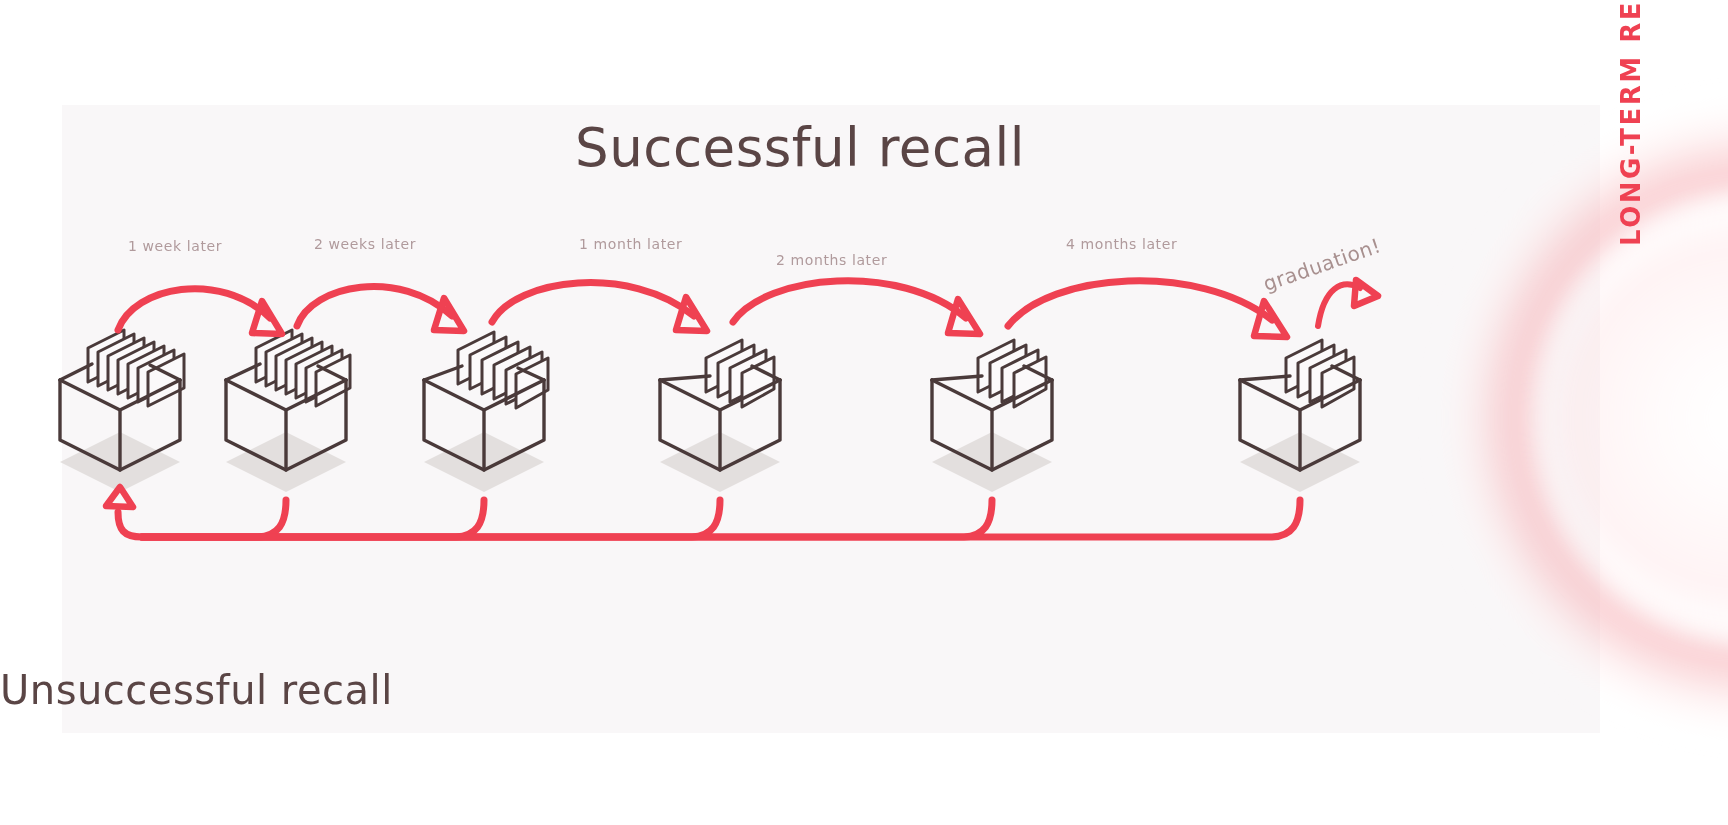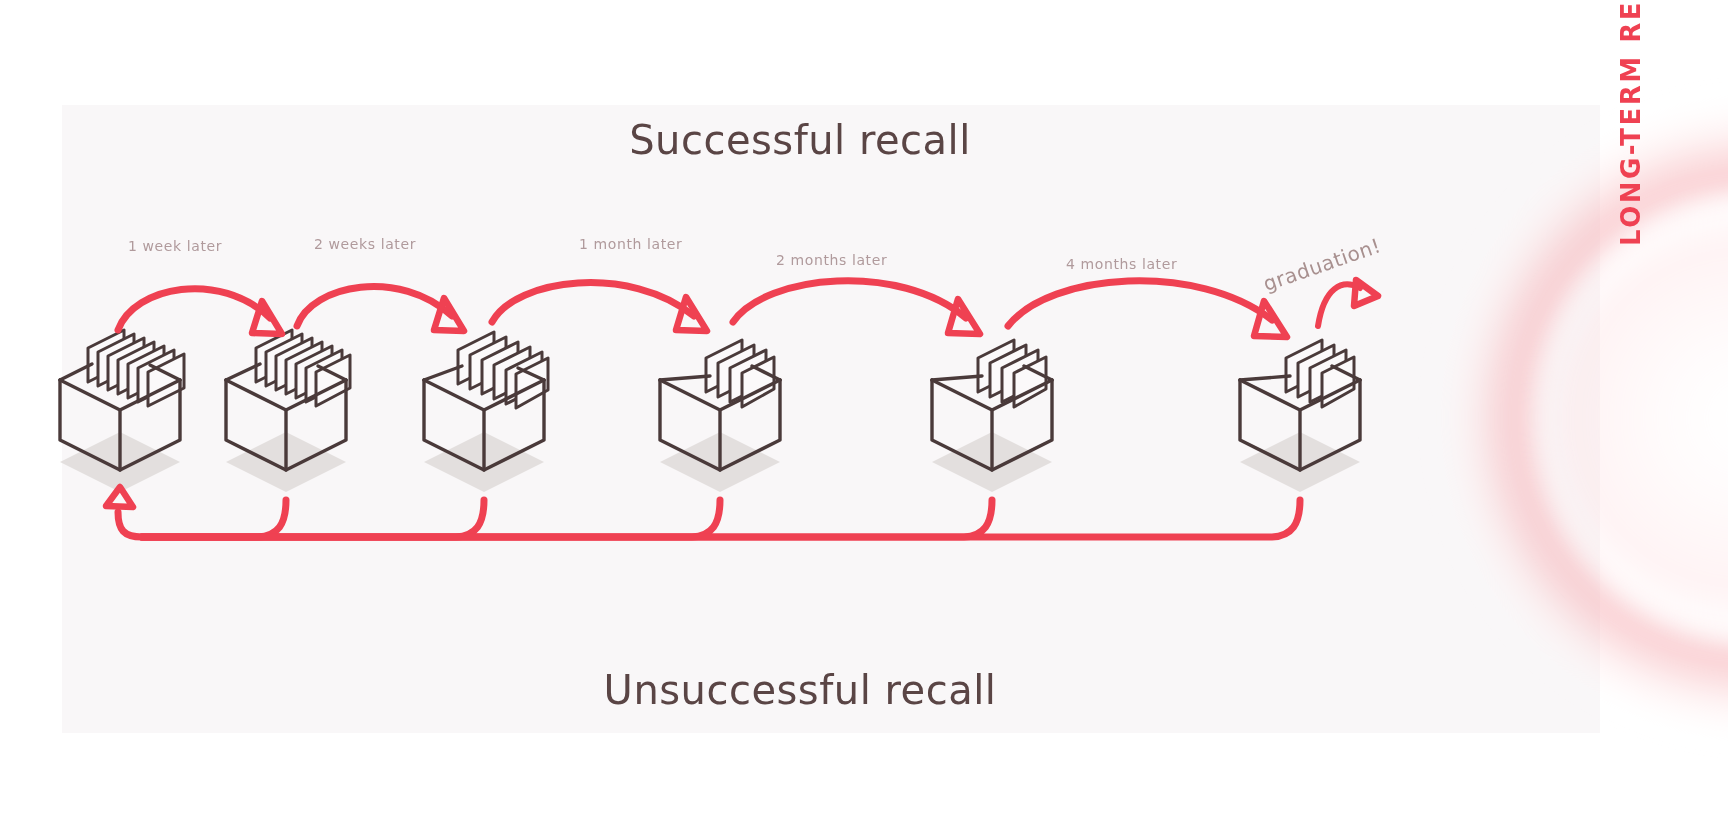--- a/index.html
+++ b/index.html
@@ -26,29 +26,29 @@
     left:0;top:0;width:1728px;height:825px;
     overflow:hidden;
     pointer-events:none;
   }
   svg.layer{position:absolute;left:0;top:0;width:1728px;height:825px;overflow:visible;}
 
   .title-top{
     position:absolute;
     left:0;right:0;top:117px;
     text-align:center;
-    font-size:40px;
+    font-size:53px;
     color:#5a4545;
     letter-spacing:0.5px;
     font-family:"DejaVu Sans", sans-serif;
   }
   .title-bottom{
     position:absolute;
     left:0;right:0;top:667px;
-    text-align:center;
+    text-align:left;
     font-size:40px;
     color:#5a4545;
     letter-spacing:0.5px;
   }
   
   .title-top, .title-bottom{ padding-right:128px; }
 
   .interval-label{
     position:absolute;
     font-size:14px;
@@ -260,19 +260,19 @@
   </svg>
 
   <div class="title-top">Successful recall</div>
 
   <div class="title-bottom">Unsuccessful recall</div>
 
   <div class="interval-label" style="left:128px;top:238px;">1 week later</div>
   <div class="interval-label" style="left:314px;top:236px;">2 weeks later</div>
   <div class="interval-label" style="left:531px;top:236px;margin-left:48px;">1 month later</div>
   <div class="interval-label" style="left:776px;top:252px;">2 months later</div>
-  <div class="interval-label" style="left:1066px;top:236px;margin-top:20px;">4 months later</div>
+  <div class="interval-label" style="left:1066px;top:236px;">4 months later</div>
 
   <div class="grad-label" style="left:1268px;top:272px;">graduation!</div>
 
   <div class="retention">LONG-TERM RETENTION</div>
 
 </div>
 
 </body></html>

